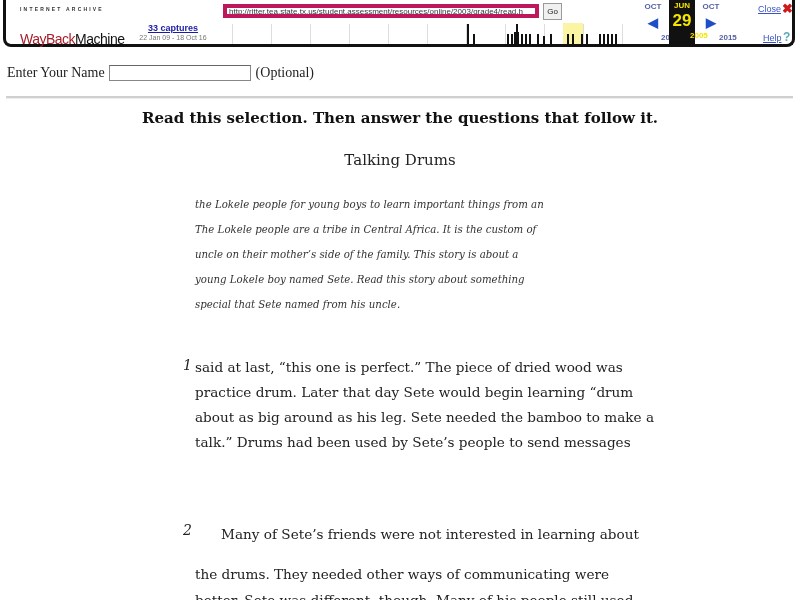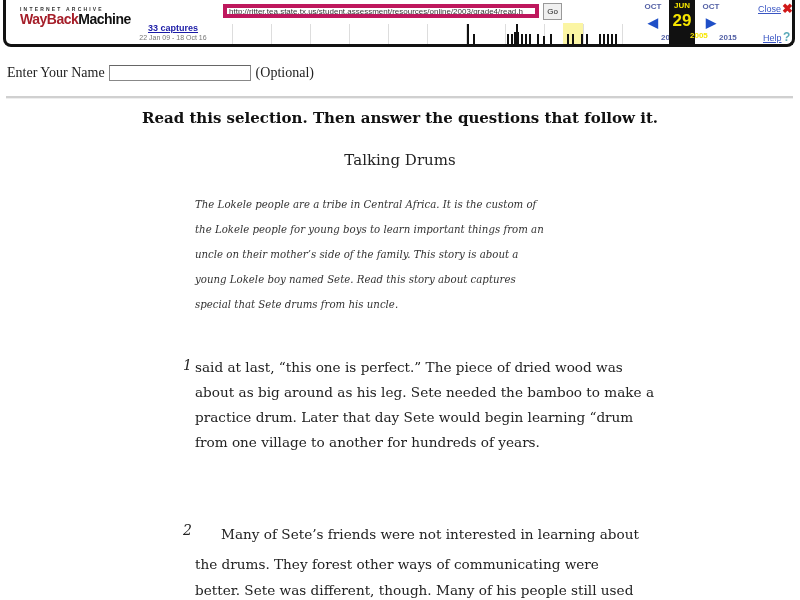--- a/index.html
+++ b/index.html
@@ -9,21 +9,21 @@
   }
   
   #wm-toolbar {
     position: absolute; left: 3px; top: 0; width: 792px; height: 47px;
     background: #fff; border: 3px solid #111; border-top: none;
     border-radius: 0 0 8px 8px; box-sizing: border-box;
     font-family: "Liberation Sans", sans-serif;
   }
   .wm-logo { position: absolute; left: 14px; top: 6px; width: 86px; height: 30px; }
   .wm-logo .ia { font-size: 5px; letter-spacing: 2.2px; color: #333; font-weight: bold; display: block; text-align: left; }
-  .wm-logo .wb { display: block; margin-top: 0; font-size: 14px; font-weight: bold; letter-spacing: -0.5px; line-height: 15px; }
+  .wm-logo .wb { display: block; margin-top: 20px; font-size: 14px; font-weight: normal; letter-spacing: -0.5px; line-height: 15px; }
   .wm-logo .wb .way { color: #a51f2a; }
   .wm-logo .wb .mach { color: #111; }
   .captures { position: absolute; left: 127px; top: 23px; width: 80px; text-align: center; }
   .captures a { font-size: 9px; color: #1a1aa6; text-decoration: underline; font-weight: bold; display: block; }
   .captures .range { font-size: 7px; color: #777; display: block; margin-top: 1px; }
   .url-input {
     position: absolute; left: 217px; top: 4px; width: 316px; height: 14px;
     border: 4px solid #be185d; font-size: 8px; font-family: "Liberation Sans", sans-serif;
     padding: 0 2px; box-sizing: border-box; color: #333; background: #fff;
   }
@@ -137,33 +137,33 @@
 <div class="name-row">
   <span class="lbl">Enter Your Name</span><input class="name-input" type="text" value="" style=""><span class="lbl">(Optional)</span>
 </div>
 
 <div class="hr"></div>
 
 <div class="instr">Read this selection. Then answer the questions that follow it.</div>
 <div class="title">Talking Drums</div>
 
 <div class="intro">
+  <div>the Lokele people for young boys to learn important things from an</div>
   <div>The Lokele people are a tribe in Central Africa. It is the custom of</div>
-  <div>the Lokele people for young boys to learn important things from an</div>
   <div>uncle on their mother’s side of the family. This story is about a</div>
-  <div>young Lokele boy named Sete. Read this story about captures</div>
-  <div>special that Sete drums from his uncle.</div>
+  <div>young Lokele boy named Sete. Read this story about something</div>
+  <div>special that Sete named from his uncle.</div>
 </div>
 
 <span class="pnum" style="left:183px;top:357px">1</span>
 <div class="para" style="top:355px">
   <div>said at last, “this one is perfect.” The piece of dried wood was</div>
+  <div>practice drum. Later that day Sete would begin learning “drum</div>
   <div>about as big around as his leg. Sete needed the bamboo to make a</div>
-  <div>practice drum. Later that day Sete would begin learning “drum</div>
-  <div>from one village to another for hundreds of years.</div>
+  <div>talk.” Drums had been used by Sete’s people to send messages</div>
 </div>
 
 <span class="pnum" style="left:183px;top:522px">2</span>
 <div class="para" style="top:521px;line-height:26px">
-  <div style="padding-left:26px;margin-bottom:4px">Many of Sete’s friends were not interested in learning about</div>
-  <div>the drums. They forest other ways of communicating were</div>
+  <div style="padding-left:26px;margin-bottom:14px">Many of Sete’s friends were not interested in learning about</div>
+  <div>the drums. They needed other ways of communicating were</div>
   <div>better. Sete was different, though. Many of his people still used</div>
 </div>
 
 </body></html>

